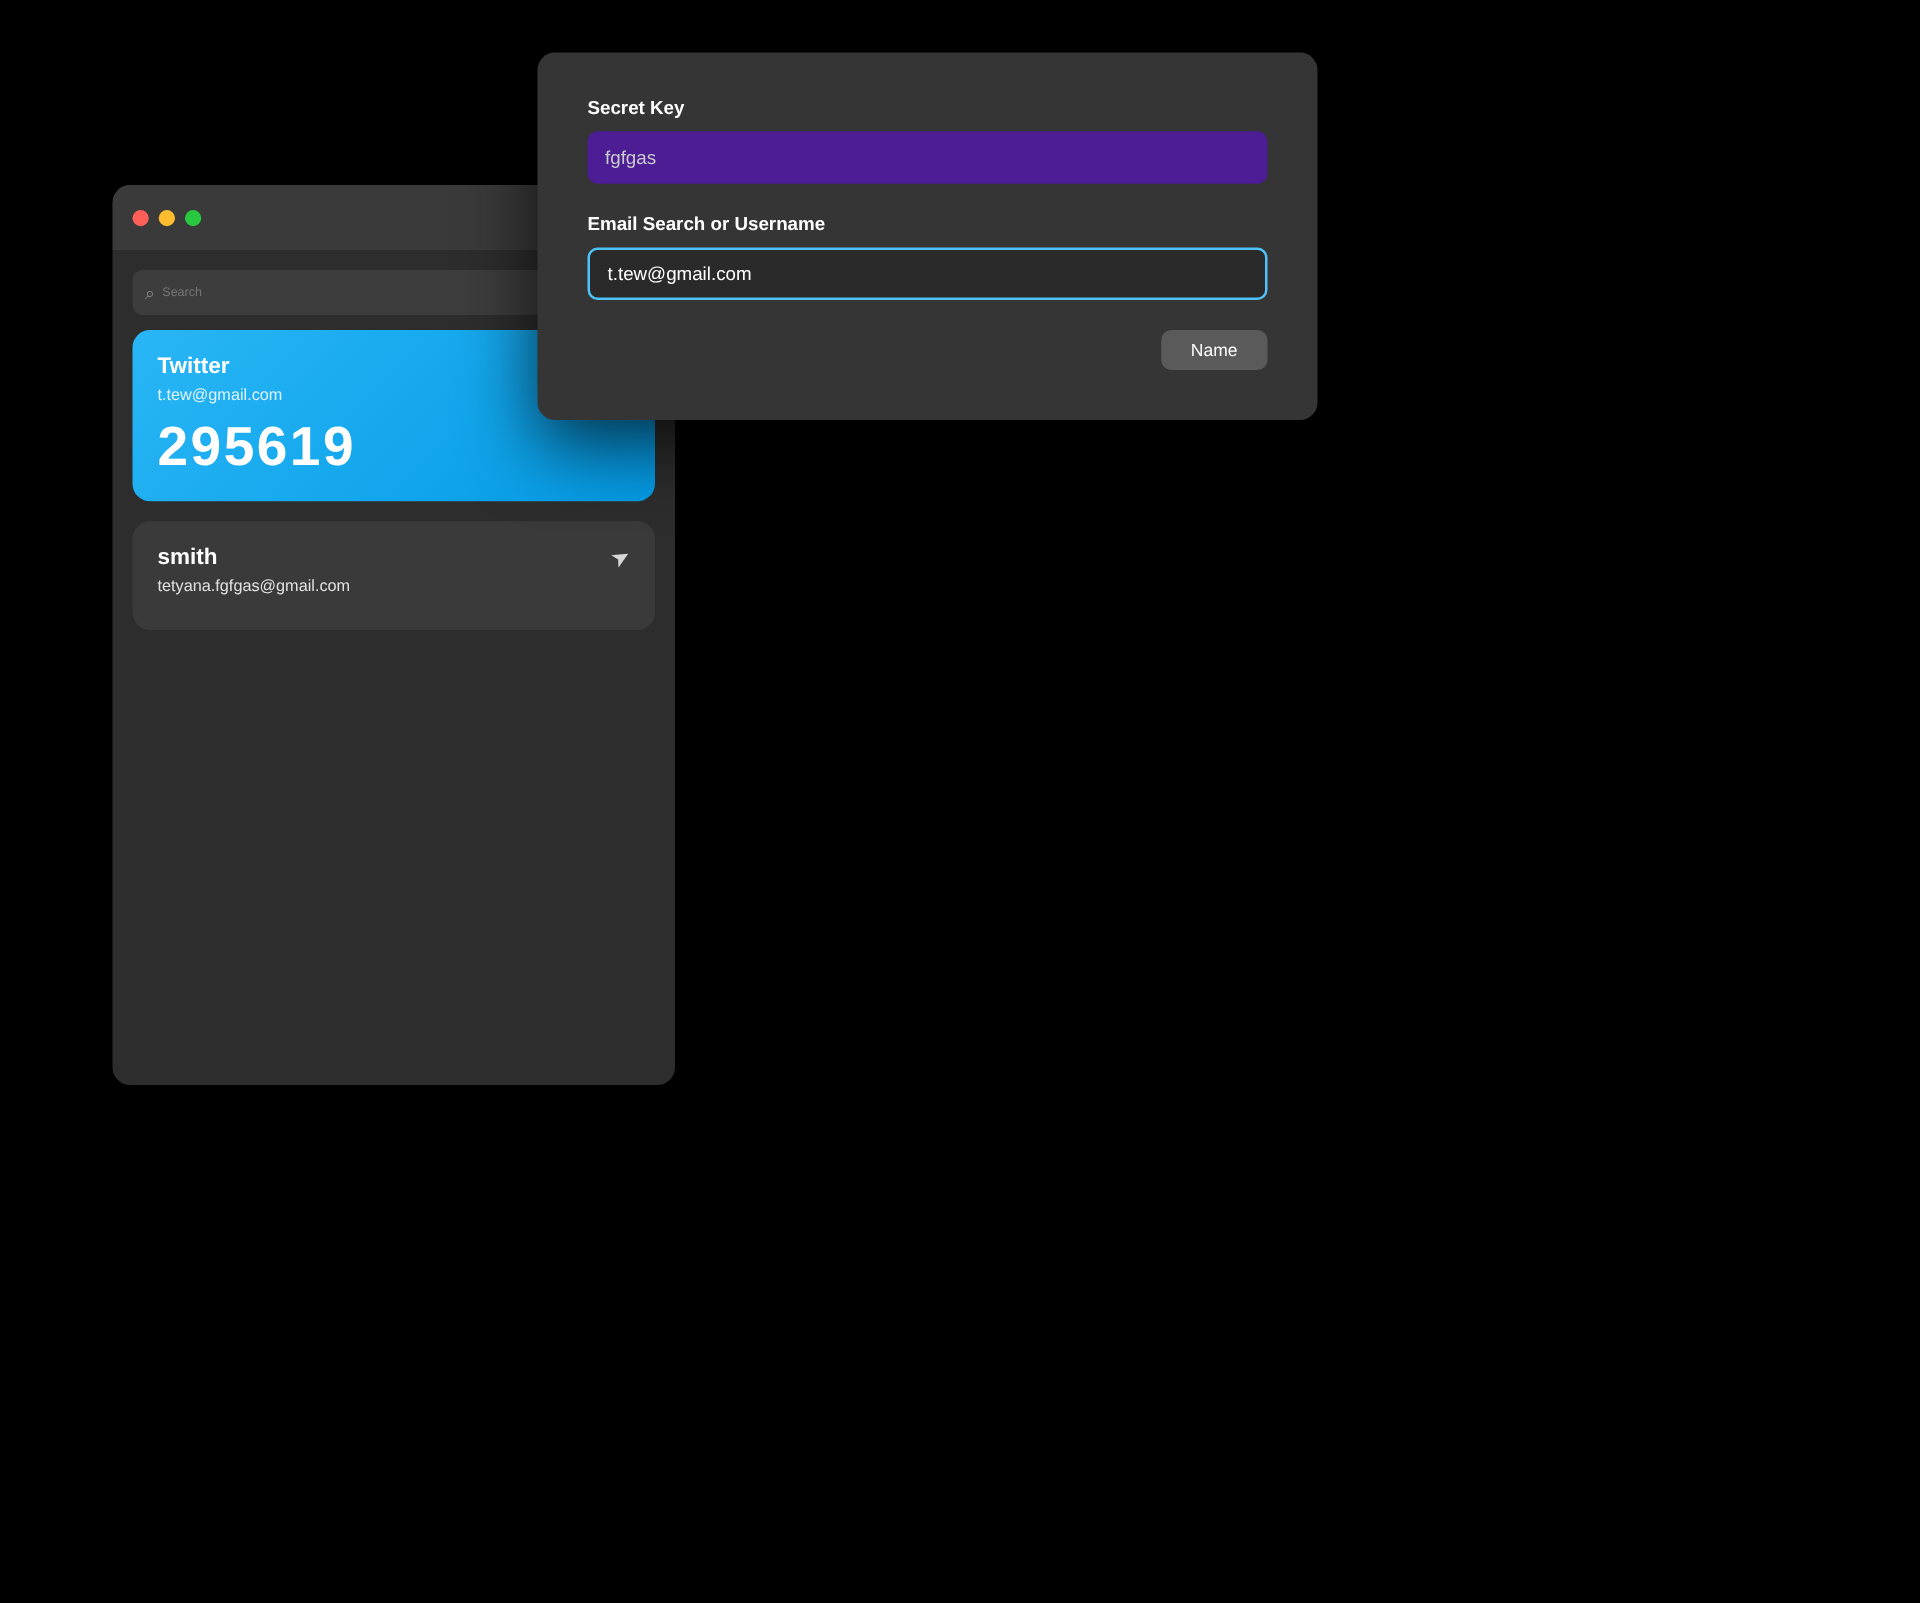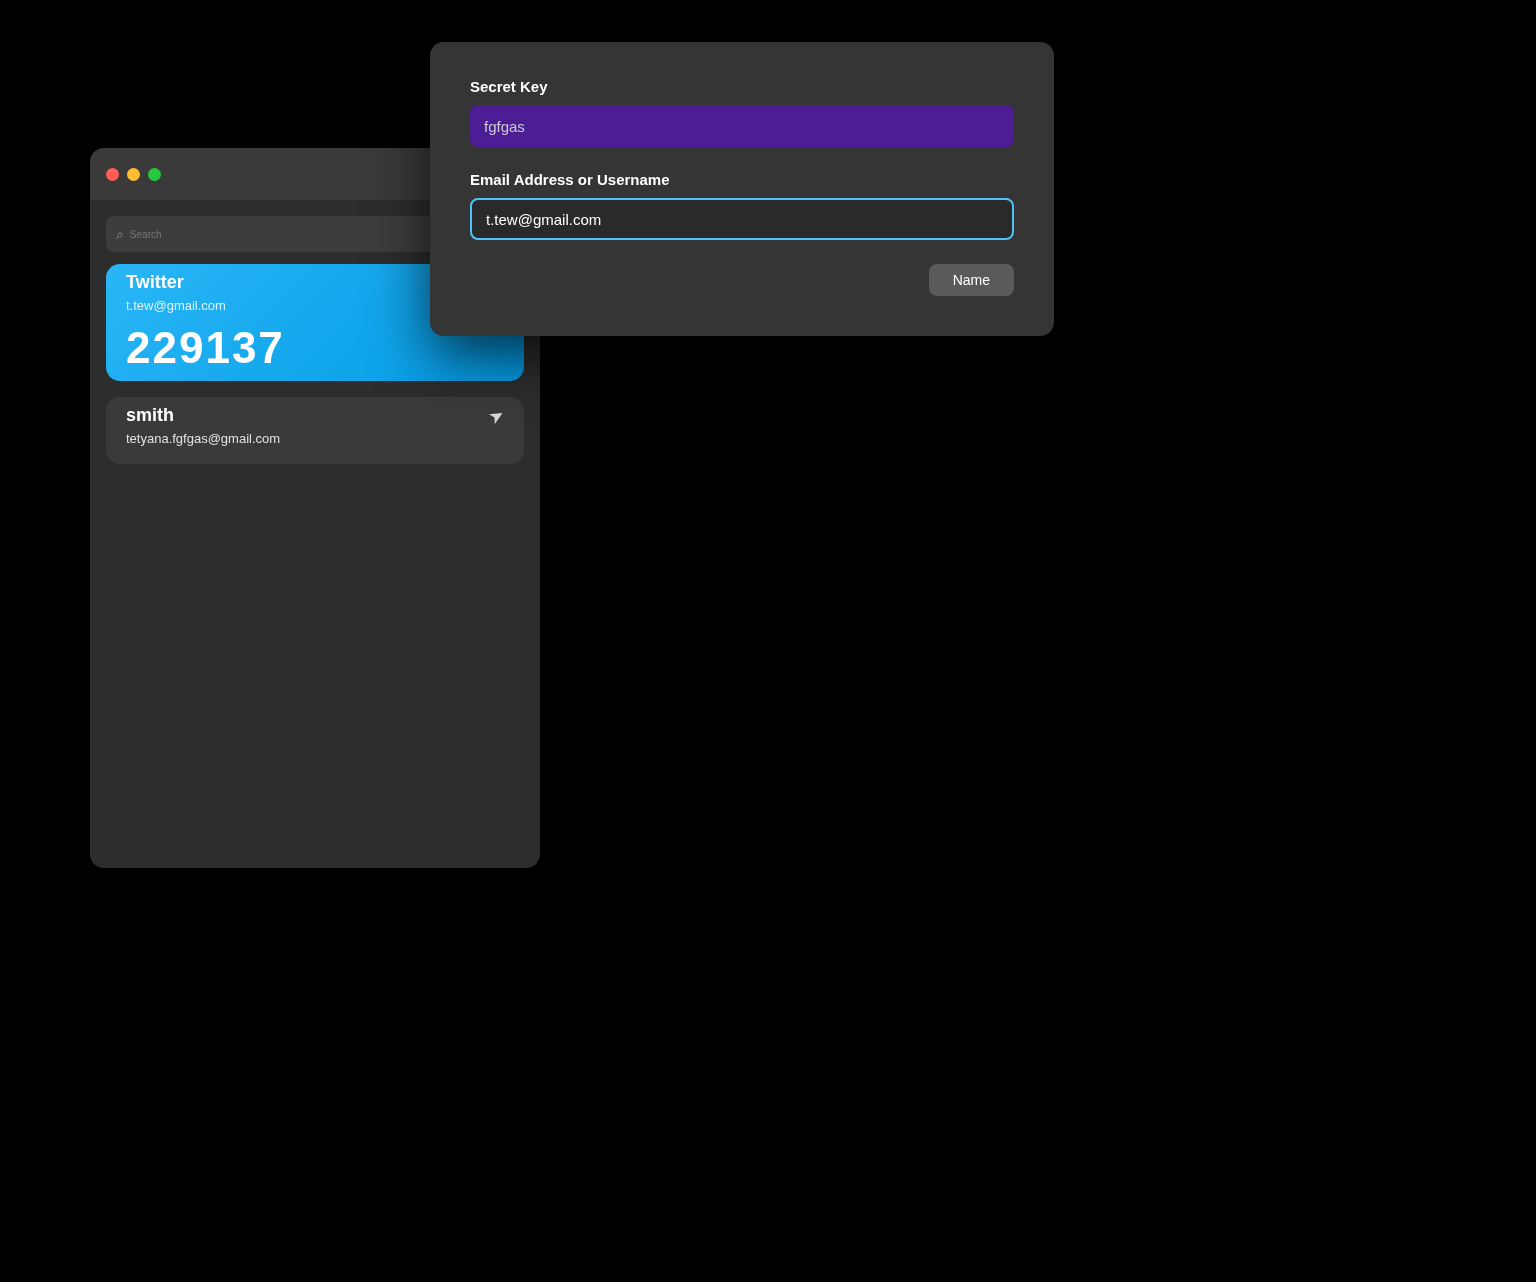--- a/index.html
+++ b/index.html
@@ -97,21 +97,21 @@
 
     .accounts-list {
       padding: 0 16px;
       display: flex;
       flex-direction: column;
       gap: 16px;
     }
 
     .account-card {
       border-radius: 14px;
-      padding: 8px 20px;
+      padding: 18px 20px;
       cursor: pointer;
       position: relative;
     }
 
     .account-card.active {
       background: linear-gradient(135deg, #29b6f6, #039be5);
     }
 
     .account-card.inactive {
       background: #3a3a3a;
@@ -230,21 +230,21 @@
   </div>
 
   <div class="accounts-list">
 
     <div class="account-card active">
       <div class="card-header">
         <span class="card-name">Twitter</span>
         <span class="card-icon">➤</span>
       </div>
       <div class="card-email">t.tew@gmail.com</div>
-      <div class="card-code">229137</div>
+      <div class="card-code">295619</div>
     </div>
 
     <div class="account-card inactive">
       <div class="card-header">
         <span class="card-name">smith</span>
         <span class="card-icon">➤</span>
       </div>
       <div class="card-email">tetyana.fgfgas@gmail.com</div>
     </div>
 
@@ -253,21 +253,21 @@
 
 <div class="detail-panel">
 
   <div class="field-group">
     <label class="field-label">Secret Key</label>
     <input class="field-input" type="text" value="fgfgas" style="">
   </div>
 
 
   <div class="field-group">
-    <label class="field-label">Email Address or Username</label>
+    <label class="field-label">Email Search or Username</label>
     <input class="field-input active-input" type="text" value="t.tew@gmail.com" style="">
   </div>
 
   <div class="save-row">
     <button class="save-button">Name</button>
   </div>
 
 </div>
 
 </body></html>

